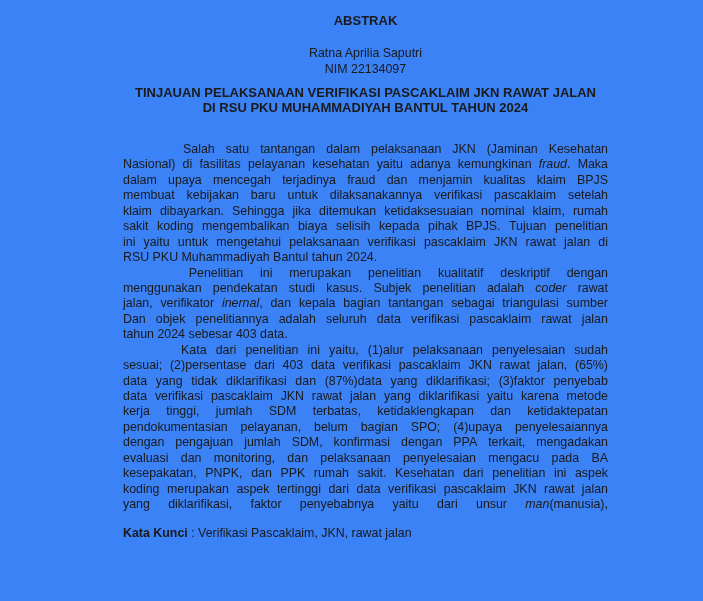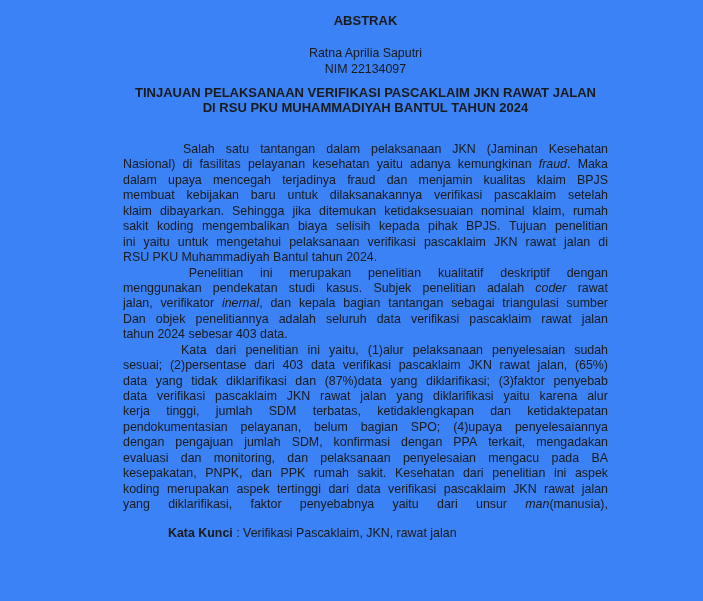--- a/index.html
+++ b/index.html
@@ -50,21 +50,21 @@
   .fill {
     display: flex;
     justify-content: space-between;
   }
   .indent { flex: 0 0 49px; width: 49px; }
   .w { flex: 0 0 auto; }
   .last { text-align: left; }
   .it { font-style: italic; }
   .keywords-line {
     position: absolute; top: 526px; left: 0; width: 100%;
-    font-size: 12.4px; line-height: 15.5px; margin-left: 45px;
+    font-size: 12.4px; line-height: 15.5px;
   }
   .kw-label { font-weight: bold; }
 </style>
 </head>
 <body style="background: rgb(255, 255, 255); color: rgb(26, 26, 26);">
 
 <div class="page">
   <div class="content">
 
     <div class="section-heading">ABSTRAK</div>
@@ -249,21 +249,21 @@
           <span class="w"><span>data</span></span>
           <span class="w"><span>verifikasi</span></span>
           <span class="w"><span>pascaklaim</span></span>
           <span class="w"><span>JKN</span></span>
           <span class="w"><span>rawat</span></span>
           <span class="w"><span>jalan</span></span>
           <span class="w"><span>yang</span></span>
           <span class="w"><span>diklarifikasi</span></span>
           <span class="w"><span>yaitu</span></span>
           <span class="w"><span>karena</span></span>
-          <span class="w"><span>alur</span></span>
+          <span class="w"><span>metode</span></span>
         </div>
         <div class="line fill">
           <span class="w"><span>kerja</span></span>
           <span class="w"><span>tinggi,</span></span>
           <span class="w"><span>jumlah</span></span>
           <span class="w"><span>SDM</span></span>
           <span class="w"><span>terbatas,</span></span>
           <span class="w"><span>ketidaklengkapan</span></span>
           <span class="w"><span>dan</span></span>
           <span class="w"><span>ketidaktepatan</span></span>

